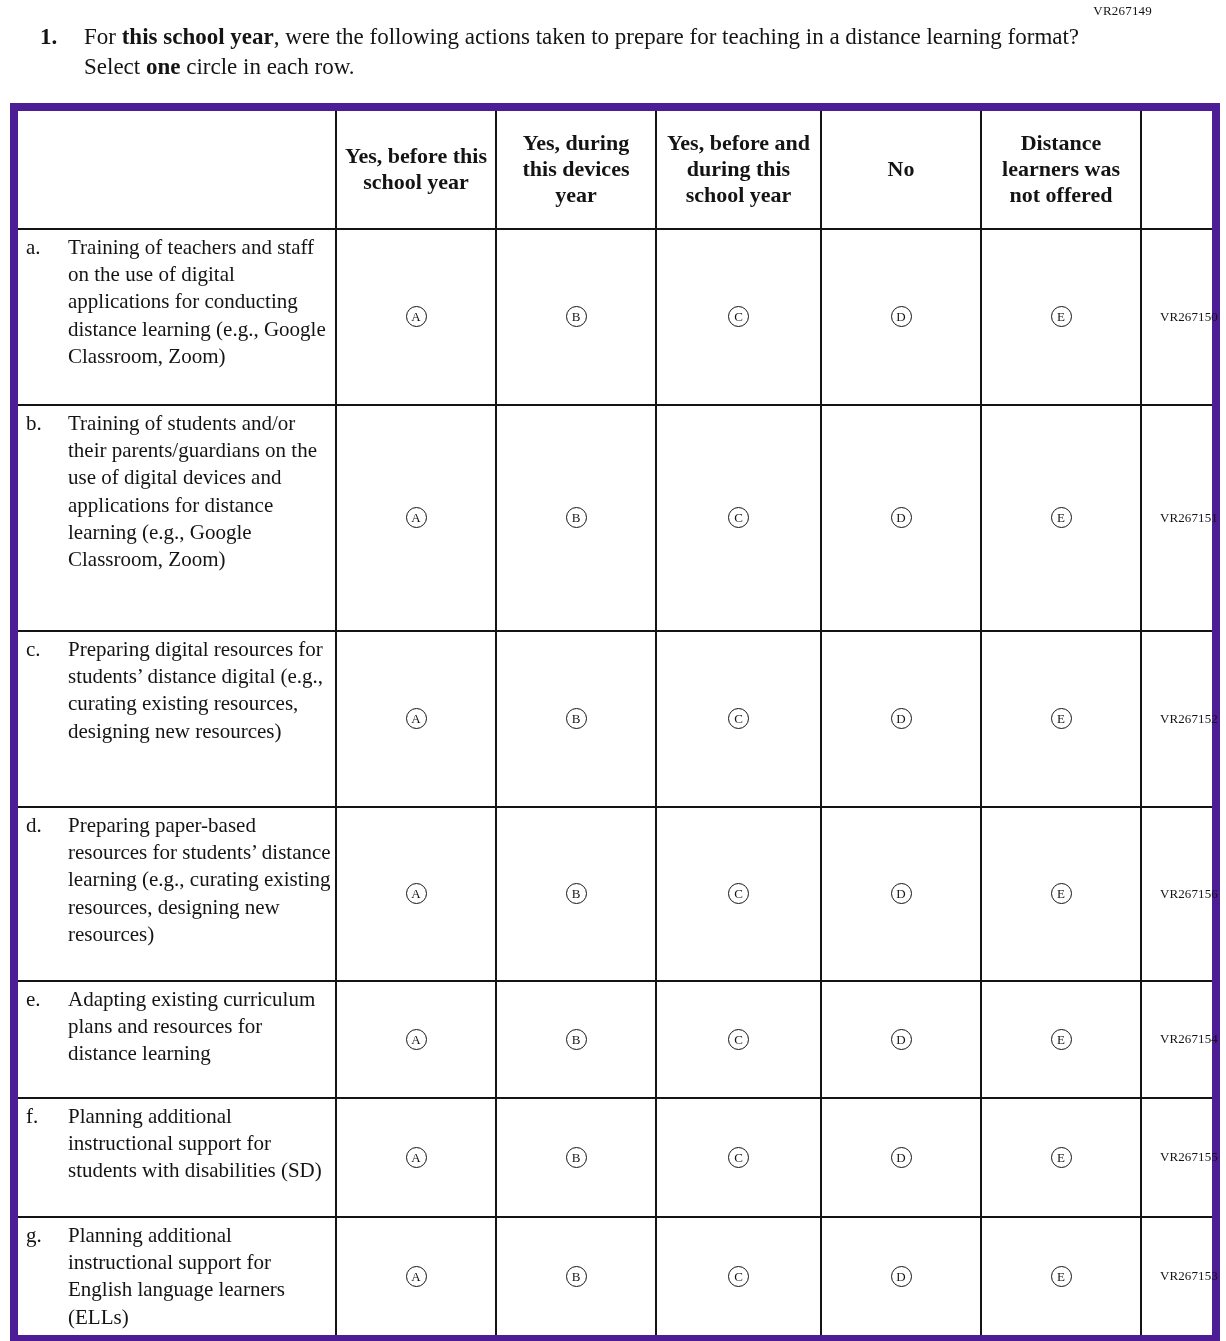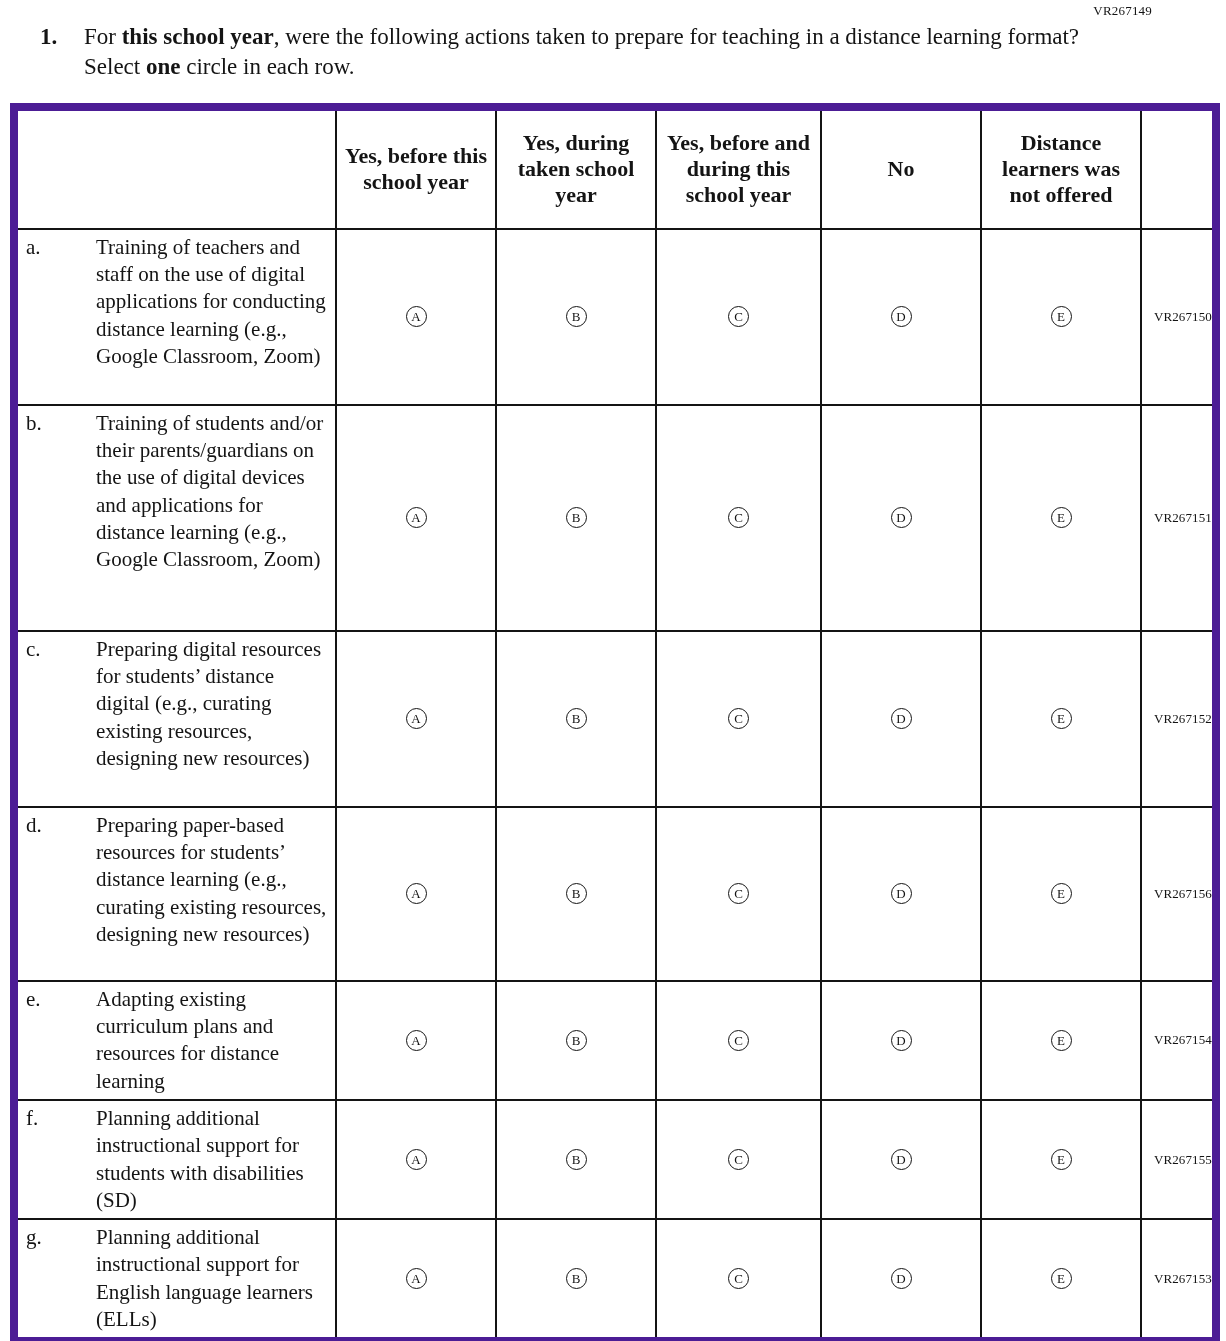--- a/index.html
+++ b/index.html
@@ -52,21 +52,21 @@
   }
 
   td.label-cell {
     vertical-align:top;
     padding:4px 4px 4px 8px;
     font-size:21px;
     line-height:1.3;
   }
   .label-wrap { display:flex; }
   .row-letter { width:42px; flex:none; }
-  .row-text { flex:1;margin-left:28px; }
+  .row-text { flex:1; }
 
   td.opt {
     text-align:center;
     vertical-align:middle;
   }
   .circle {
     display:inline-flex;
     align-items:center;
     justify-content:center;
     width:21px; height:21px;
@@ -74,21 +74,21 @@
     border-radius:50%;
     font-size:13px;
     line-height:1;
     cursor:pointer;
   }
 
   td.code-cell {
     vertical-align:middle;
     text-align:left;
     font-size:13px;
-    padding-left:12px;
+    padding-left:18px;
     letter-spacing:0.1px;
   }
 
   tr.r0 { height:176px; }
   tr.r1 { height:226px; }
   tr.r2 { height:176px; }
   tr.r3 { height:174px; }
   tr.r4 { height:117px; }
   tr.r5 { height:119px; }
   tr.r6 { height:119px; }
@@ -112,21 +112,21 @@
       <col style="width:160px">
       <col style="width:165px">
       <col style="width:160px">
       <col style="width:160px">
       <col style="width:75px">
     </colgroup>
     <thead>
       <tr>
         <th></th>
         <th>Yes, before this school year</th>
-        <th>Yes, during taken school year</th>
+        <th>Yes, during this devices year</th>
         <th>Yes, before and during this school year</th>
         <th>No</th>
         <th>Distance learners was not offered</th>
         <th></th>
       </tr>
     </thead>
     <tbody>
 
       <tr class="r0">
         <td class="label-cell">

